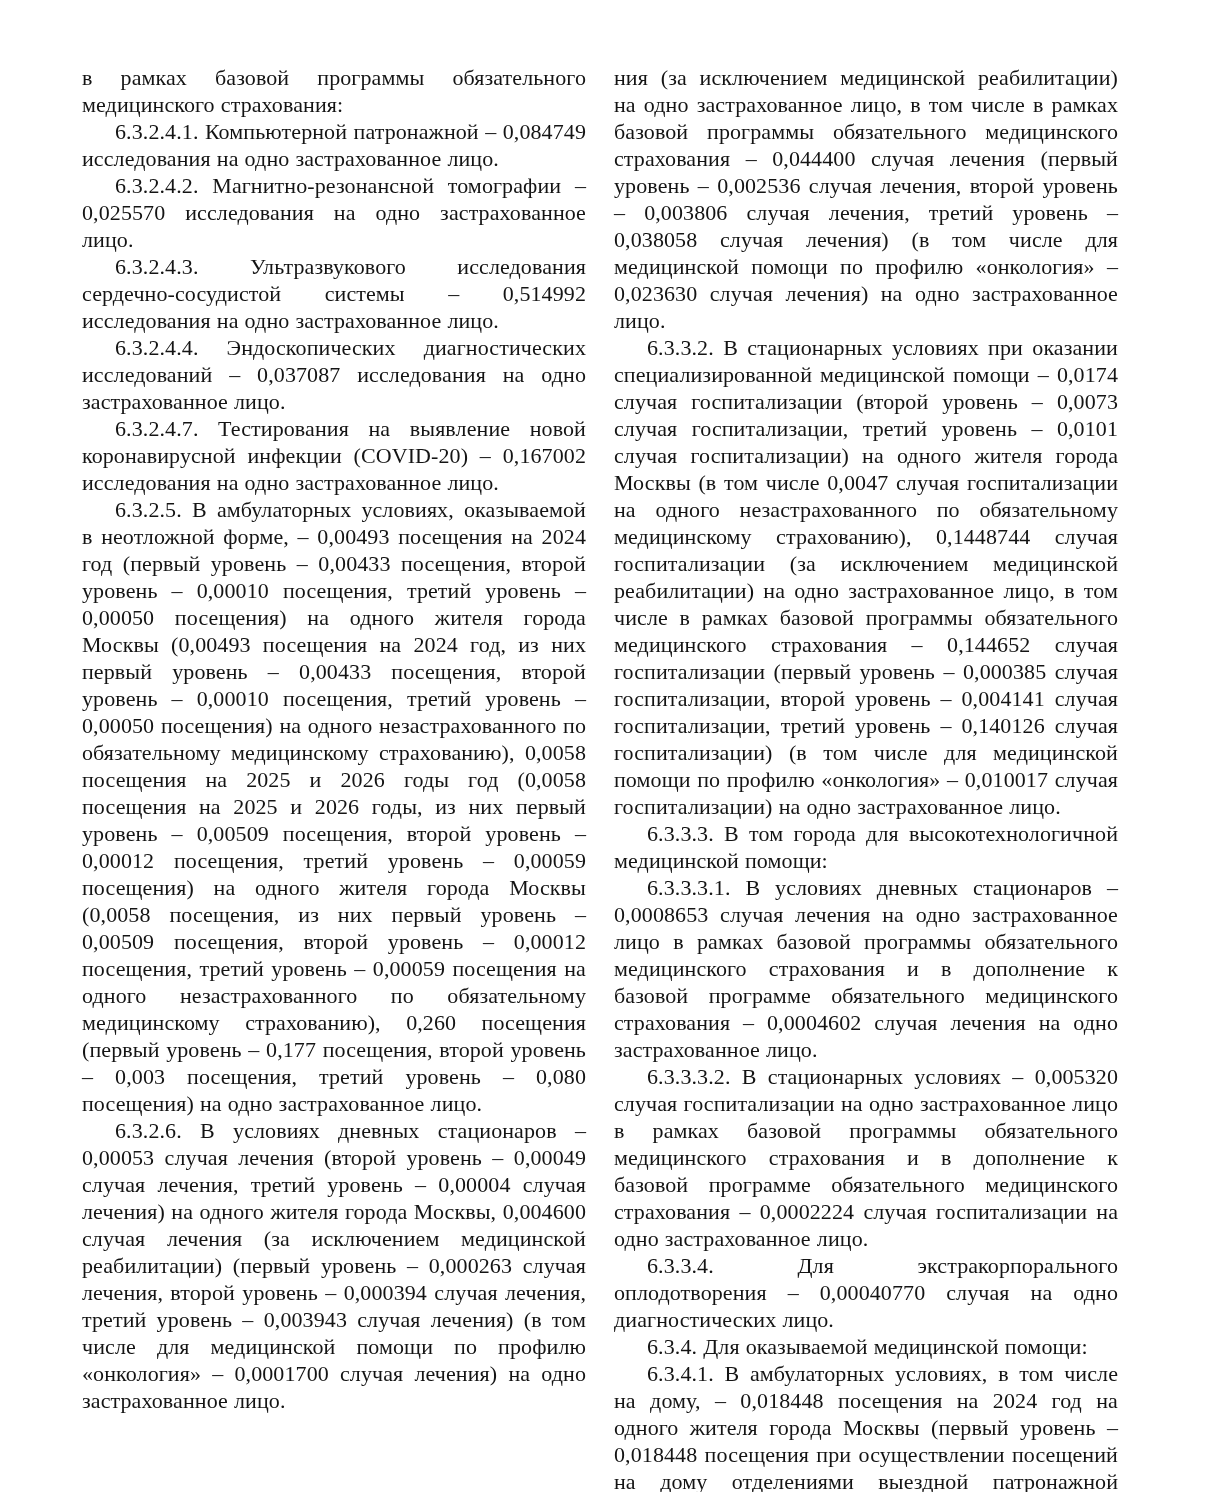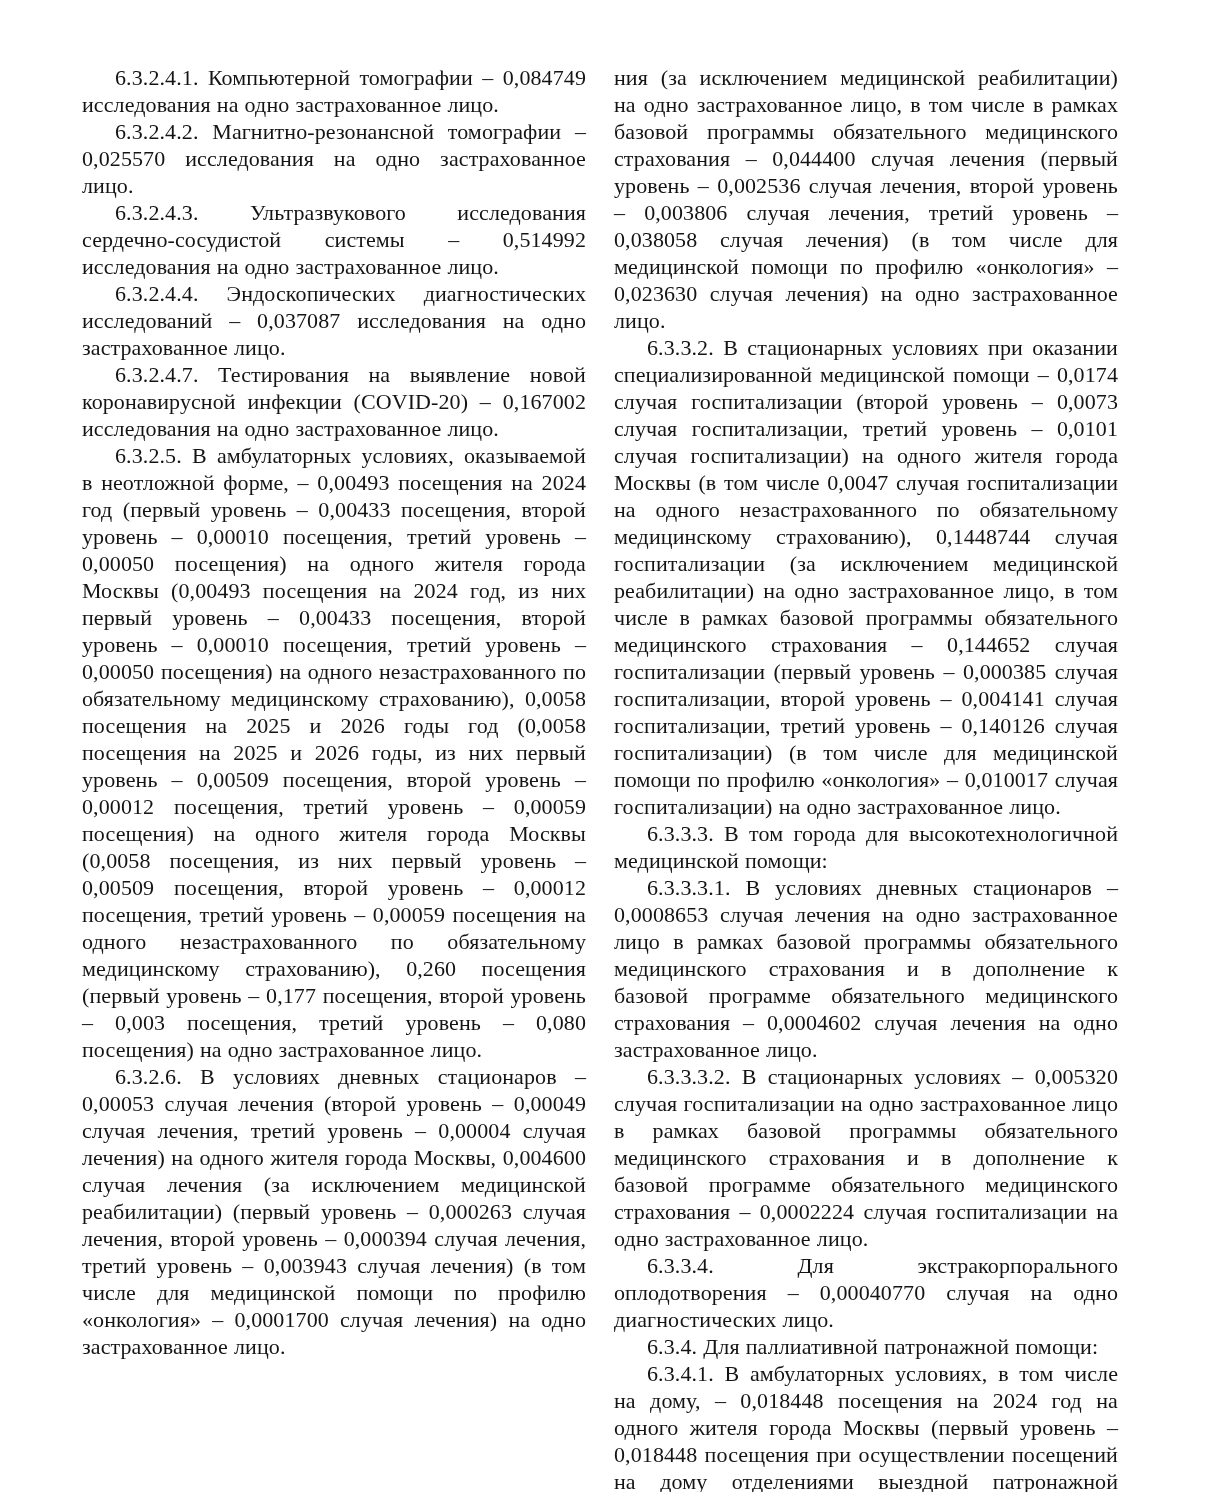--- a/index.html
+++ b/index.html
@@ -39,31 +39,32 @@
   }
   .col p.para.ind {
     text-indent: 33px;
   }
 </style>
 </head>
 <body>
 
 <div class="page">
   <div class="col">
-      <p class="para ind">6.3.2.4.1. Компьютерной томографии – 0,084749 исследования на одно застрахованное лицо.</p>
+      <p class="para">в рамках базовой программы обязательного медицинского страхования:</p>
+      <p class="para ind">6.3.2.4.1. Компьютерной патронажной – 0,084749 исследования на одно застрахованное лицо.</p>
       <p class="para ind">6.3.2.4.2. Магнитно-резонансной томографии – 0,025570 исследования на одно застрахованное лицо.</p>
       <p class="para ind">6.3.2.4.3. Ультразвукового исследования сердечно-сосудистой системы – 0,514992 исследования на одно застрахованное лицо.</p>
       <p class="para ind">6.3.2.4.4. Эндоскопических диагностических исследований – 0,037087 исследования на одно застрахованное лицо.</p>
       <p class="para ind">6.3.2.4.7. Тестирования на выявление новой коронавирусной инфекции (COVID-20) – 0,167002 исследования на одно застрахованное лицо.</p>
       <p class="para ind">6.3.2.5. В амбулаторных условиях, оказываемой в неотложной форме, – 0,00493 посещения на 2024 год (первый уровень – 0,00433 посещения, второй уровень – 0,00010 посещения, третий уровень – 0,00050 посещения) на одного жителя города Москвы (0,00493 посещения на 2024 год, из них первый уровень – 0,00433 посещения, второй уровень – 0,00010 посещения, третий уровень – 0,00050 посещения) на одного незастрахованного по обязательному медицинскому страхованию), 0,0058 посещения на 2025 и 2026 годы год (0,0058 посещения на 2025 и 2026 годы, из них первый уровень – 0,00509 посещения, второй уровень – 0,00012 посещения, третий уровень – 0,00059 посещения) на одного жителя города Москвы (0,0058 посещения, из них первый уровень – 0,00509 посещения, второй уровень – 0,00012 посещения, третий уровень – 0,00059 посещения на одного незастрахованного по обязательному медицинскому страхованию), 0,260 посещения (первый уровень – 0,177 посещения, второй уровень – 0,003 посещения, третий уровень – 0,080 посещения) на одно застрахованное лицо.</p>
       <p class="para ind">6.3.2.6. В условиях дневных стационаров – 0,00053 случая лечения (второй уровень – 0,00049 случая лечения, третий уровень – 0,00004 случая лечения) на одного жителя города Москвы, 0,004600 случая лечения (за исключением медицинской реабилитации) (первый уровень – 0,000263 случая лечения, второй уровень – 0,000394 случая лечения, третий уровень – 0,003943 случая лечения) (в том числе для медицинской помощи по профилю «онкология» – 0,0001700 случая лечения) на одно застрахованное лицо.</p>
     </div>
   <div class="col">
       <p class="para">ния (за исключением медицинской реабилитации) на одно застрахованное лицо, в том числе в рамках базовой программы обязательного медицинского страхования – 0,044400 случая лечения (первый уровень – 0,002536 случая лечения, второй уровень – 0,003806 случая лечения, третий уровень – 0,038058 случая лечения) (в том числе для медицинской помощи по профилю «онкология» – 0,023630 случая лечения) на одно застрахованное лицо.</p>
       <p class="para ind">6.3.3.2. В стационарных условиях при оказании специализированной медицинской помощи – 0,0174 случая госпитализации (второй уровень – 0,0073 случая госпитализации, третий уровень – 0,0101 случая госпитализации) на одного жителя города Москвы (в том числе 0,0047 случая госпитализации на одного незастрахованного по обязательному медицинскому страхованию), 0,1448744 случая госпитализации (за исключением медицинской реабилитации) на одно застрахованное лицо, в том числе в рамках базовой программы обязательного медицинского страхования – 0,144652 случая госпитализации (первый уровень – 0,000385 случая госпитализации, второй уровень – 0,004141 случая госпитализации, третий уровень – 0,140126 случая госпитализации) (в том числе для медицинской помощи по профилю «онкология» – 0,010017 случая госпитализации) на одно застрахованное лицо.</p>
       <p class="para ind">6.3.3.3. В том города для высокотехнологичной медицинской помощи:</p>
       <p class="para ind">6.3.3.3.1. В условиях дневных стационаров – 0,0008653 случая лечения на одно застрахованное лицо в рамках базовой программы обязательного медицинского страхования и в дополнение к базовой программе обязательного медицинского страхования – 0,0004602 случая лечения на одно застрахованное лицо.</p>
       <p class="para ind">6.3.3.3.2. В стационарных условиях – 0,005320 случая госпитализации на одно застрахованное лицо в рамках базовой программы обязательного медицинского страхования и в дополнение к базовой программе обязательного медицинского страхования – 0,0002224 случая госпитализации на одно застрахованное лицо.</p>
       <p class="para ind">6.3.3.4. Для экстракорпорального оплодотворения – 0,00040770 случая на одно диагностических лицо.</p>
-      <p class="para ind">6.3.4. Для паллиативной патронажной помощи:</p>
+      <p class="para ind">6.3.4. Для оказываемой медицинской помощи:</p>
       <p class="para ind">6.3.4.1. В амбулаторных условиях, в том числе на дому, – 0,018448 посещения на 2024 год на одного жителя города Москвы (первый уровень – 0,018448 посещения при осуществлении посещений на дому отделениями выездной патронажной паллиативной медицинской помощи), 0,018527 посещения на 2025 и 2026 годы на одного жителя города Москвы (первый уровень – 0,018527 посещения при осуществлении посещений на дому отделениями выездной патронажной паллиативной медицинской помощи), которые включены в норматив объема первичной медико-санитарной помощи в амбулаторных условиях.</p>
     </div>
 </div>
 
 </body></html>

